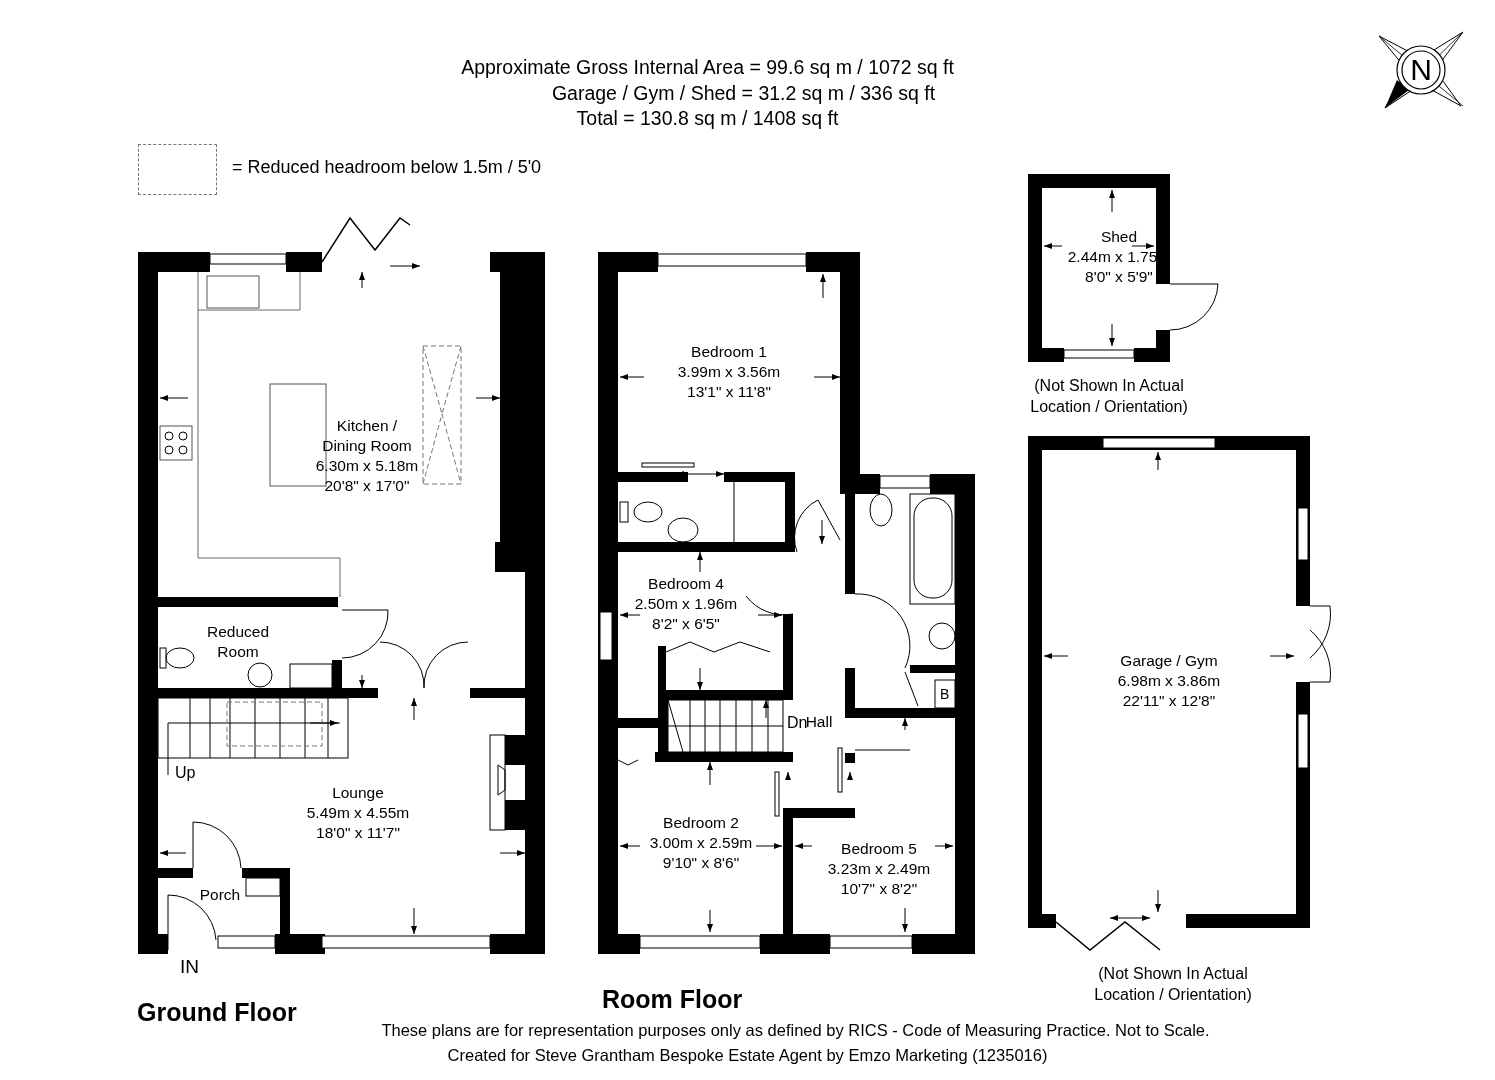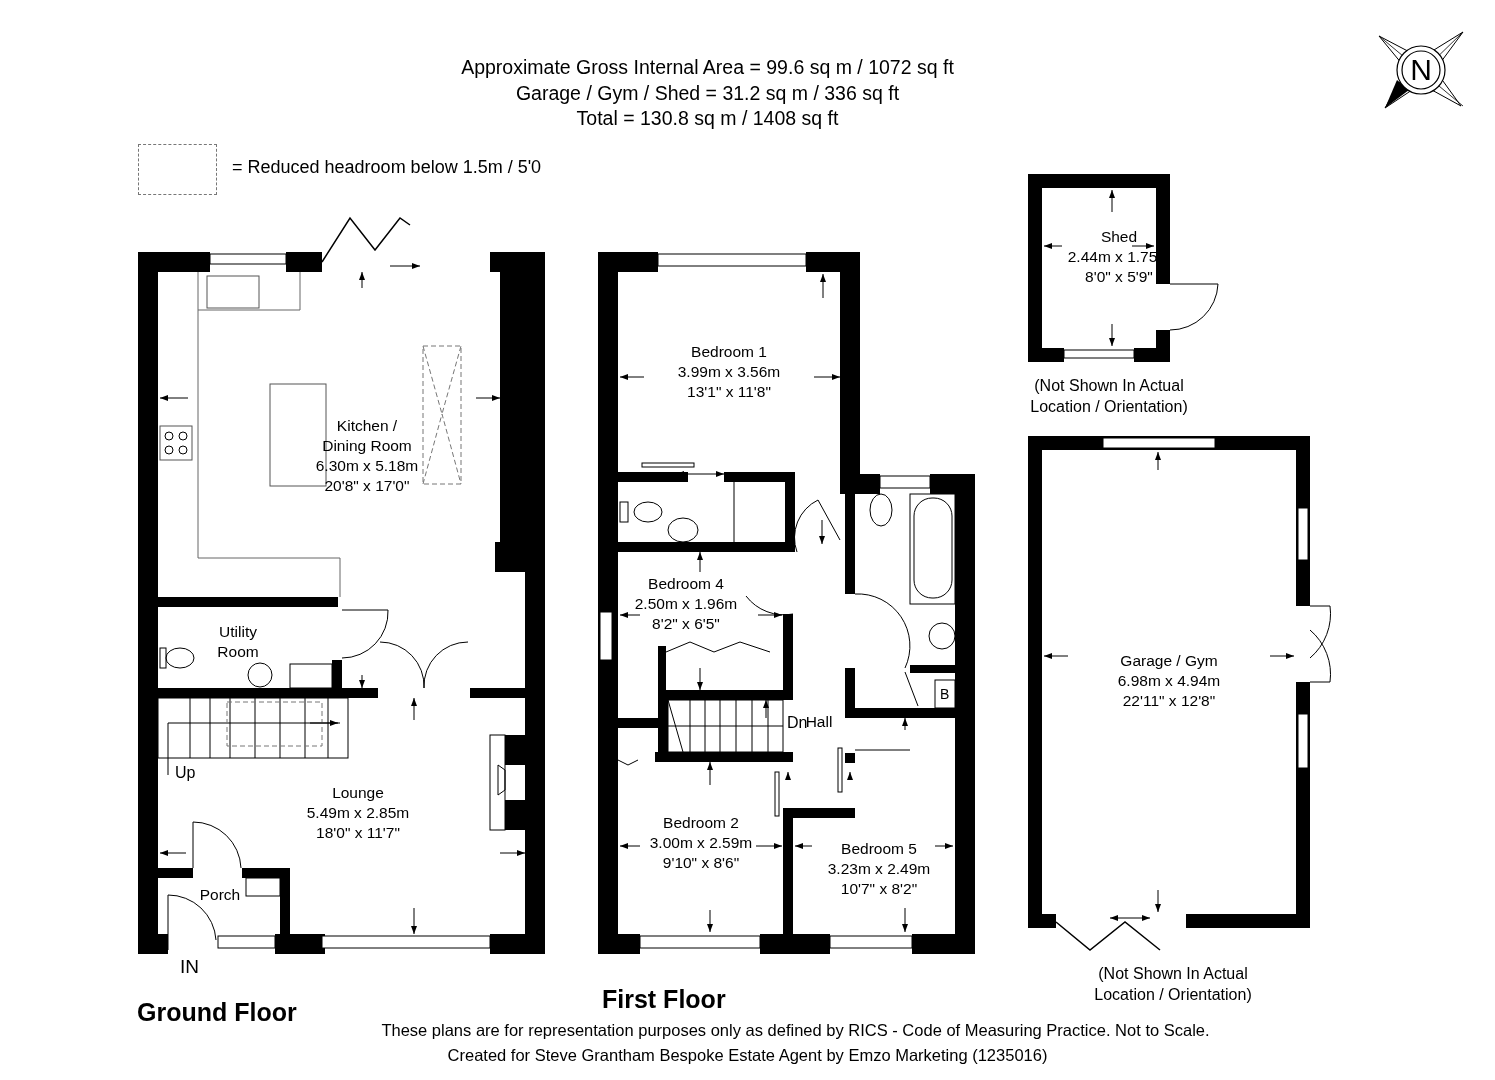--- a/index.html
+++ b/index.html
@@ -1,19 +1,19 @@
 <!DOCTYPE html>
 <html><head>
 <meta charset="utf-8">
 <style>
   html, body { margin:0; padding:0; background:#ffffff; }
   body { width:1495px; height:1080px; position:relative; overflow:hidden;
          font-family:"Liberation Sans", sans-serif; color:#000; }
   .hdr { position:absolute; left:0; width:1415px; text-align:center; font-size:19.5px; line-height:26px; }
-  #hdr1 { top:54px; } #hdr2 { top:80px; } #hdr3 { top:105px; }
+  #hdr1 { top:54px; } #hdr2 { top:80px;padding-left:36px; } #hdr3 { top:105px; }
   .legend-box { position:absolute; left:138px; top:144px; width:79px; height:51px;
                 border:1px dashed #777; box-sizing:border-box; }
   .legend-text { position:absolute; left:232px; top:157px; font-size:18px; }
   svg.plan { position:absolute; left:0; top:0; }
   .floor-title { position:absolute; font-size:25px; font-weight:bold; }
   #gf-title { left:137px; top:985px;margin-top:13px; }
   #ff-title { left:602px; top:985px; }
   .foot { position:absolute; left:0; width:1495px; text-align:center; font-size:16.5px; }
   #foot1 { top:1021px;padding-left:48px; } #foot2 { top:1046px; }
   .lbl { position:absolute; text-align:center; font-size:15.5px; line-height:20px; white-space:nowrap;
@@ -284,26 +284,26 @@
   </g>
 </svg>
 
 <div class="lbl" style="left:367px;top:416px;">
   <div>Kitchen /</div>
   <div>Dining Room</div>
   <div>6.30m x 5.18m</div>
   <div>20'8" x 17'0"</div>
 </div>
 <div class="lbl" style="left:238px;top:622px;">
-  <div>Utility</div>
+  <div>Reduced</div>
   <div>Room</div>
 </div>
 <div class="lbl" style="left:358px;top:783px;">
   <div>Lounge</div>
-  <div>5.49m x 2.85m</div>
+  <div>5.49m x 4.55m</div>
   <div>18'0" x 11'7"</div>
 </div>
 <div class="lbl" style="left:220px;top:885px;text-align:center;">Porch</div>
 <div class="small" style="left:175px;top:764px;">Up</div>
 <div class="small" style="left:180px;top:956px;font-size:19px;">IN</div>
 <div id="gf-title" class="floor-title">Ground Floor</div>
 
 <div class="lbl" style="left:729px;top:342px;">
   <div>Bedroom 1</div>
   <div>3.99m x 3.56m</div>
@@ -320,35 +320,35 @@
   <div>3.00m x 2.59m</div>
   <div>9'10" x 8'6"</div>
 </div>
 <div class="lbl" style="left:879px;top:839px;">
   <div>Bedroom 5</div>
   <div>3.23m x 2.49m</div>
   <div>10'7" x 8'2"</div>
 </div>
 <div class="small" style="left:787px;top:714px;">Dn</div>
 <div class="small" style="left:940px;top:686px;font-size:14px;">B</div>
-<div id="ff-title" class="floor-title">First Floor</div>
+<div id="ff-title" class="floor-title">Room Floor</div>
 
 <div class="lbl" style="left:1099px;top:227px;margin-left:20px;">
   <div>Shed</div>
   <div>2.44m x 1.75m</div>
   <div>8'0" x 5'9"</div>
 </div>
 <div class="note" style="left:1109px;top:375px;">
   <div>(Not Shown In Actual</div>
   <div>Location / Orientation)</div>
 </div>
 
 <div class="lbl" style="left:1169px;top:651px;">
   <div>Garage / Gym</div>
-  <div>6.98m x 4.94m</div>
+  <div>6.98m x 3.86m</div>
   <div>22'11" x 12'8"</div>
 </div>
 <div class="note" style="left:1173px;top:963px;">
   <div>(Not Shown In Actual</div>
   <div>Location / Orientation)</div>
 </div>
 
 <div id="foot1" class="foot">These plans are for representation purposes only as defined by RICS - Code of Measuring Practice. Not to Scale.</div>
 <div id="foot2" class="foot">Created for Steve Grantham Bespoke Estate Agent by Emzo Marketing (1235016)</div>
 

